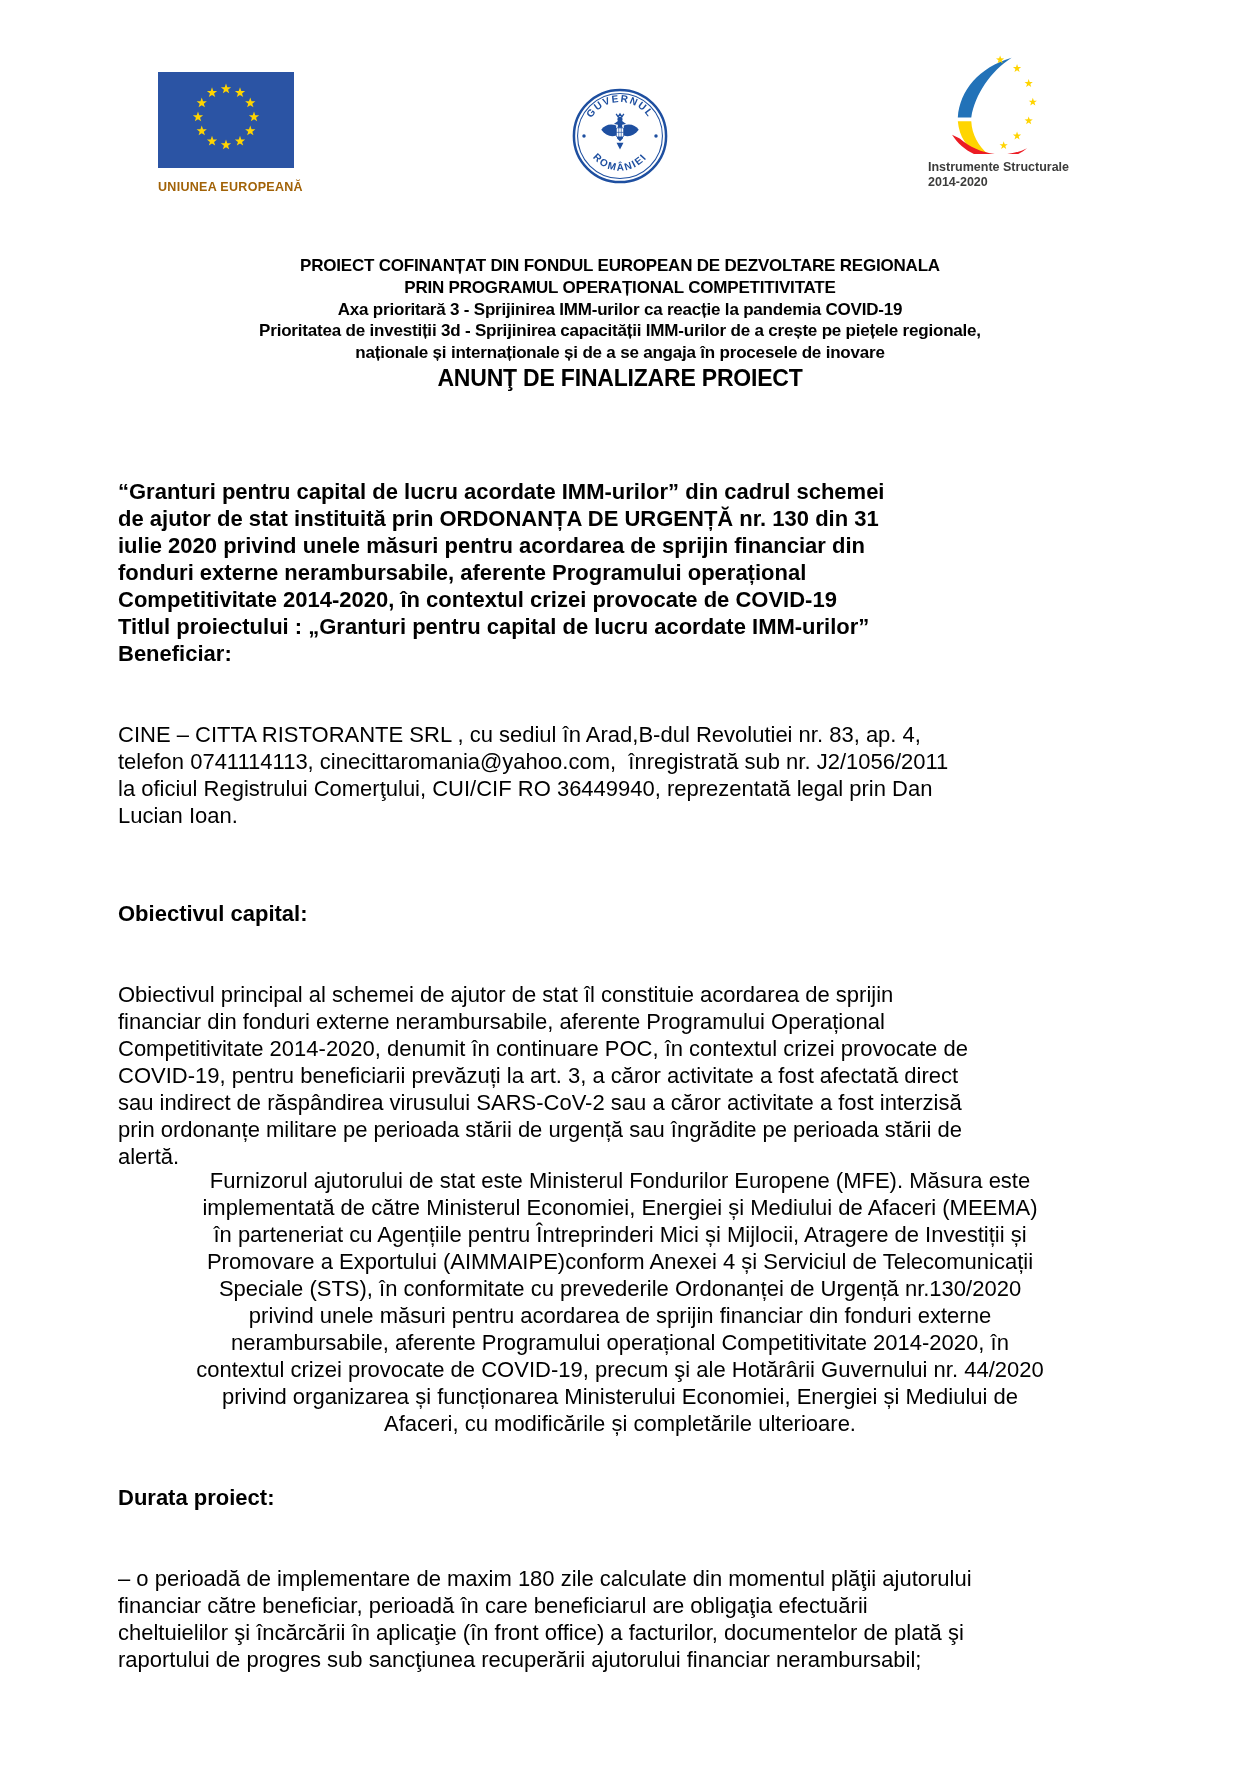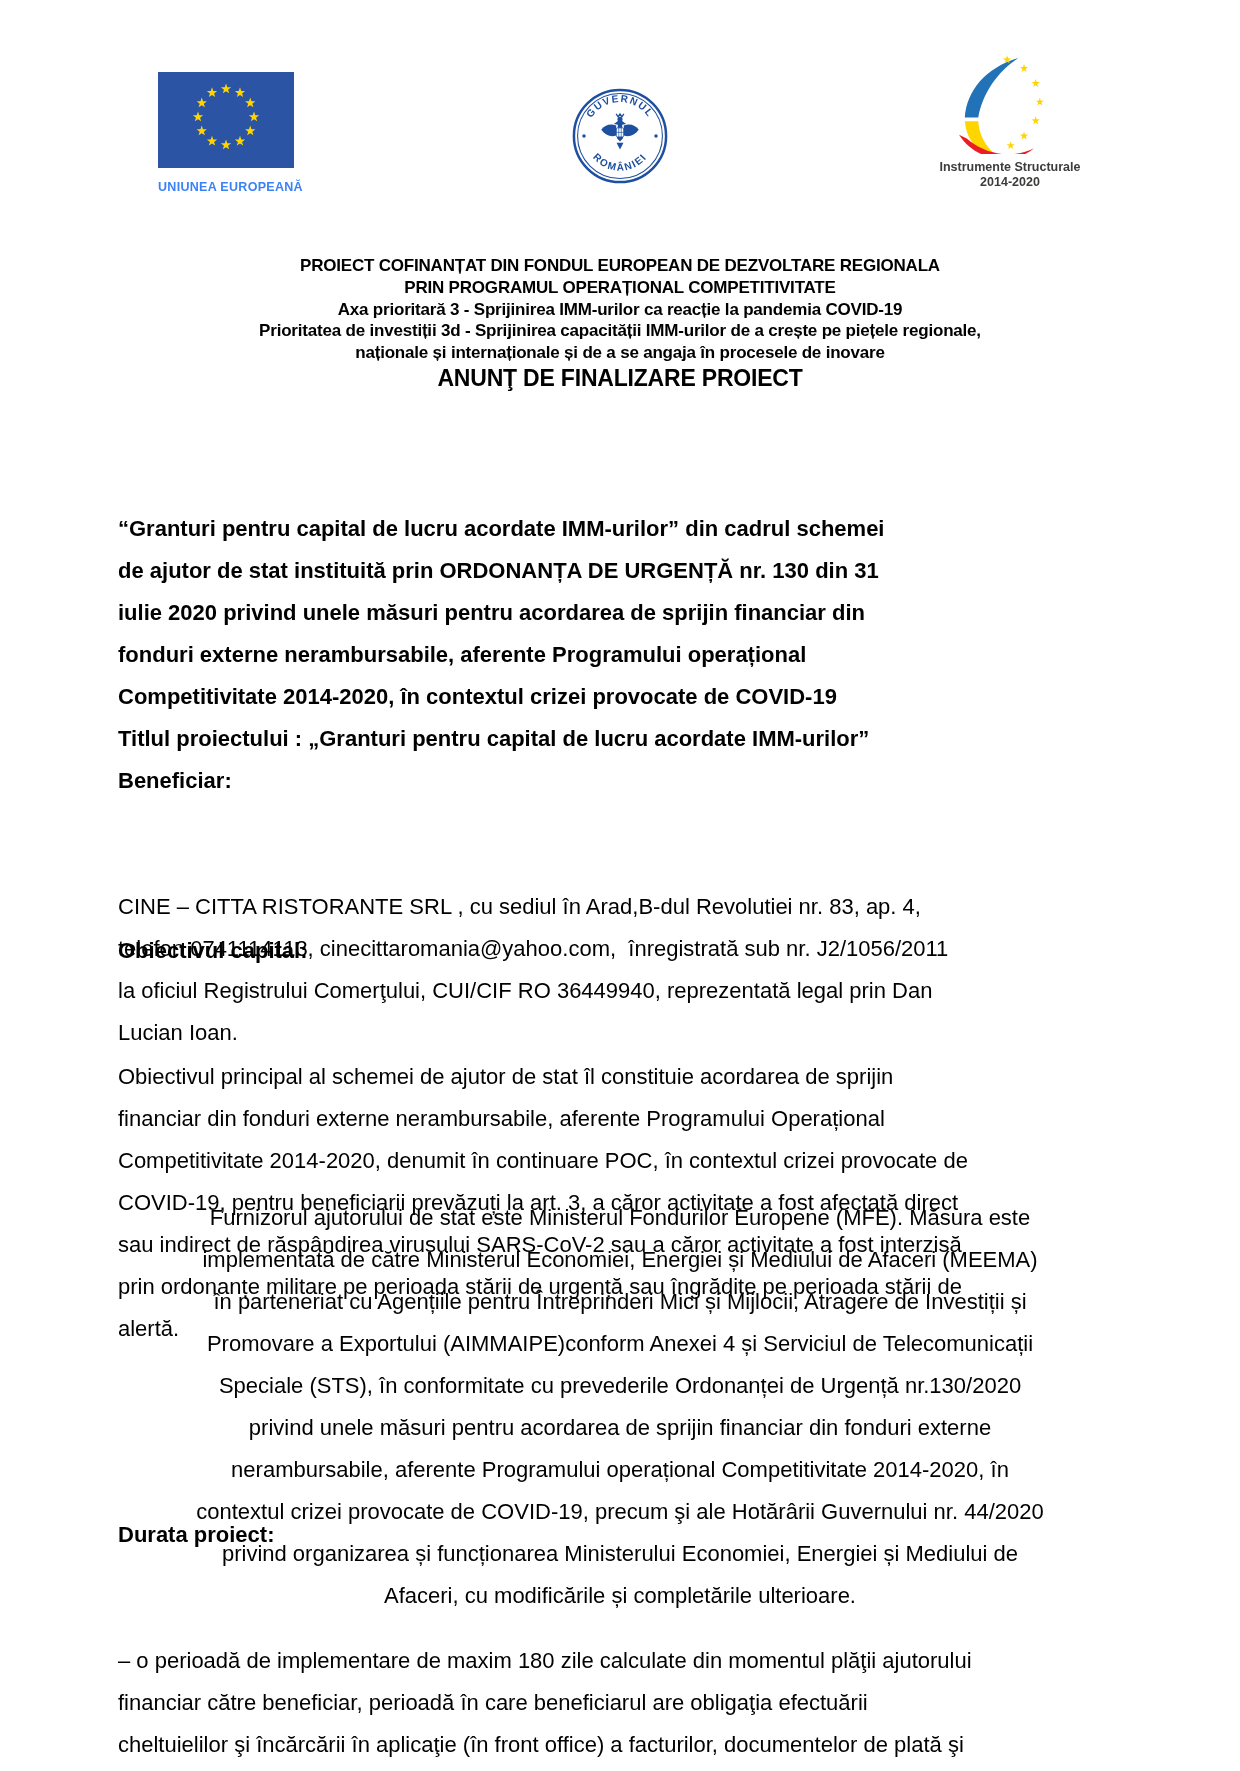--- a/index.html
+++ b/index.html
@@ -11,25 +11,25 @@
     font-family:"Liberation Sans", sans-serif;
     color:#000;
     overflow:hidden;
   }
   .abs { position:absolute; }
 
   
   .eu-logo { left:158px; top:72px; width:136px; text-align:center; }
   .eu-label {
     margin-top:8px;
-    font-size:12.5px; font-weight:bold; color:#3b82f6;
+    font-size:12.5px; font-weight:bold; color:#a16207;
     letter-spacing:0.3px; white-space:nowrap;
   }
   .gov-logo { left:572px; top:88px; width:96px; height:96px; }
-  .is-logo { left:928px; top:54px; width:164px; text-align:center; }
+  .is-logo { left:928px; top:54px; width:164px; }
   .is-text {
     font-size:12.5px; font-weight:bold; color:#3C3C3B;
     line-height:15px; white-space:pre-line; margin-top:2px;
   }
 
   
   .header-block {
     left:118px; top:207px; width:1004px;
     text-align:center;
     font-size:17px; font-weight:bold;
@@ -41,21 +41,21 @@
   .title-block {
     left:118px; top:365px; width:1004px;
     text-align:center;
     font-size:23px; font-weight:bold;
     letter-spacing:-0.2px;
   }
 
   
   .body-block {
     left:118px; width:1004px;
-    font-size:22px; line-height:42px;
+    font-size:22px; line-height:27px;
     white-space:pre-wrap;
   }
   .intro-block   { top:424px; }
   .objective-block { top:846px; }
   .furnizor-block  { top:1113px;text-align:center; }
   .durata-block    { top:1430px; }
   .bold { font-weight:bold; }
   .regular { font-weight:normal; }
 </style>
 </head>

